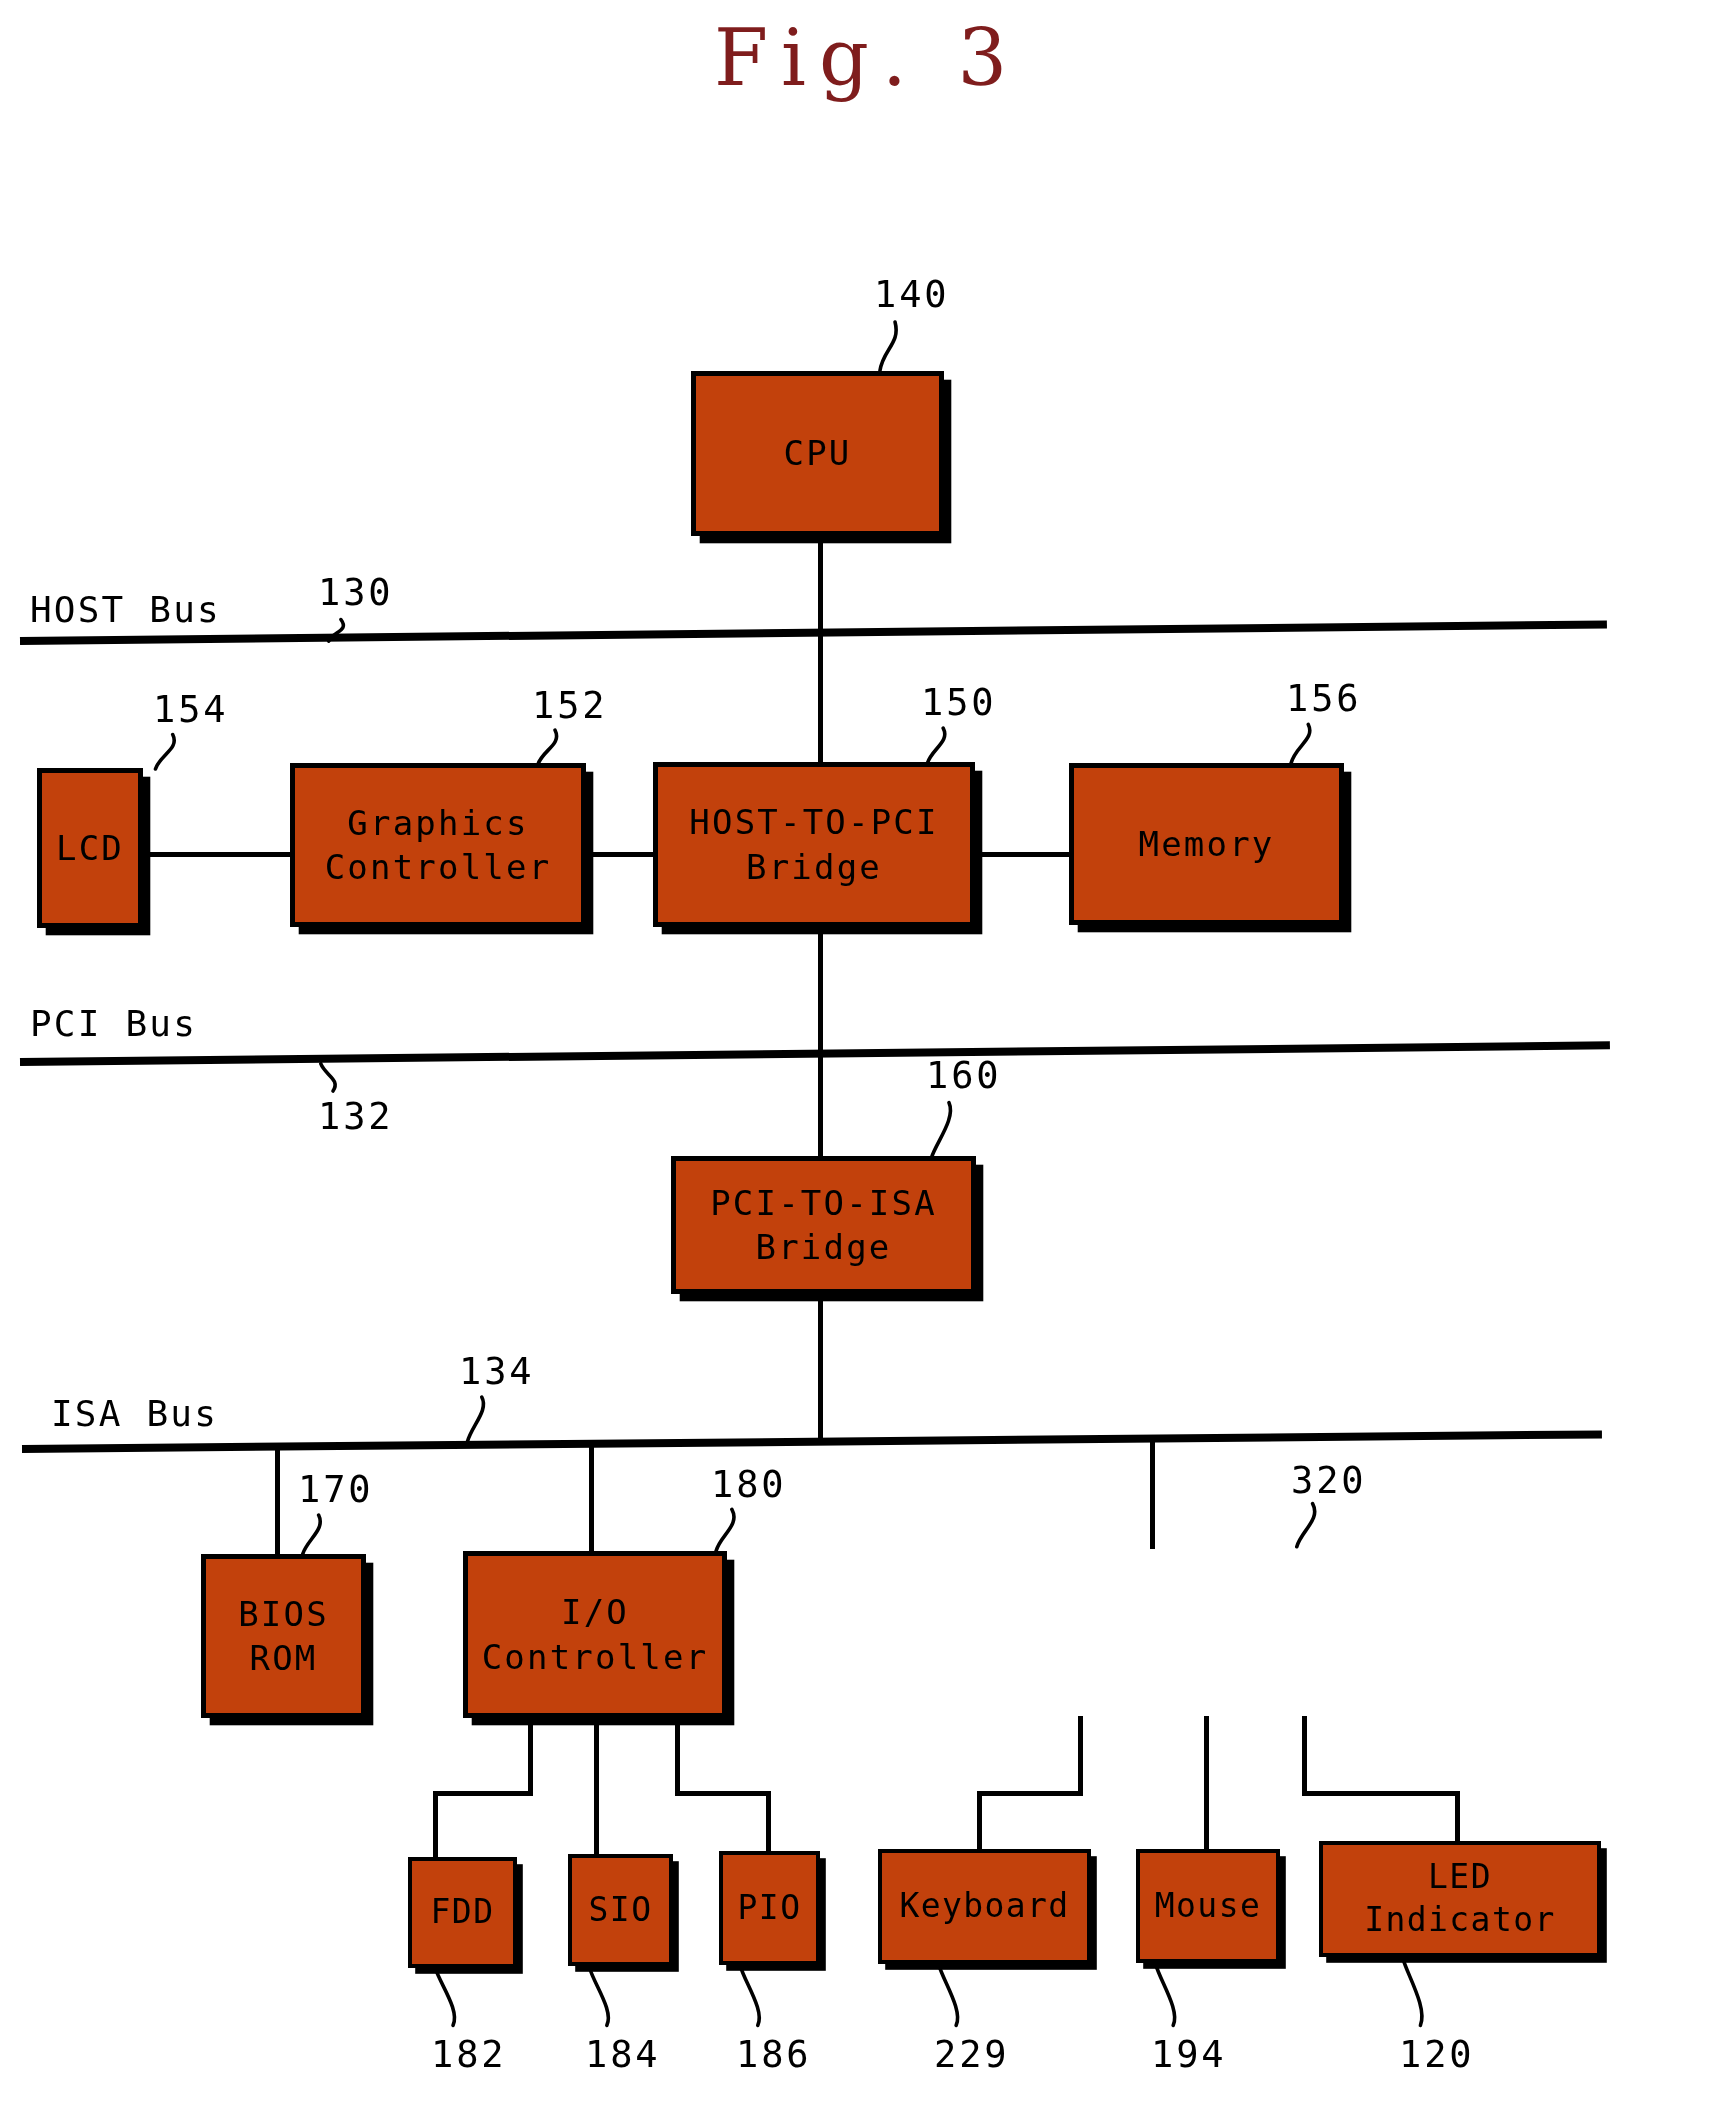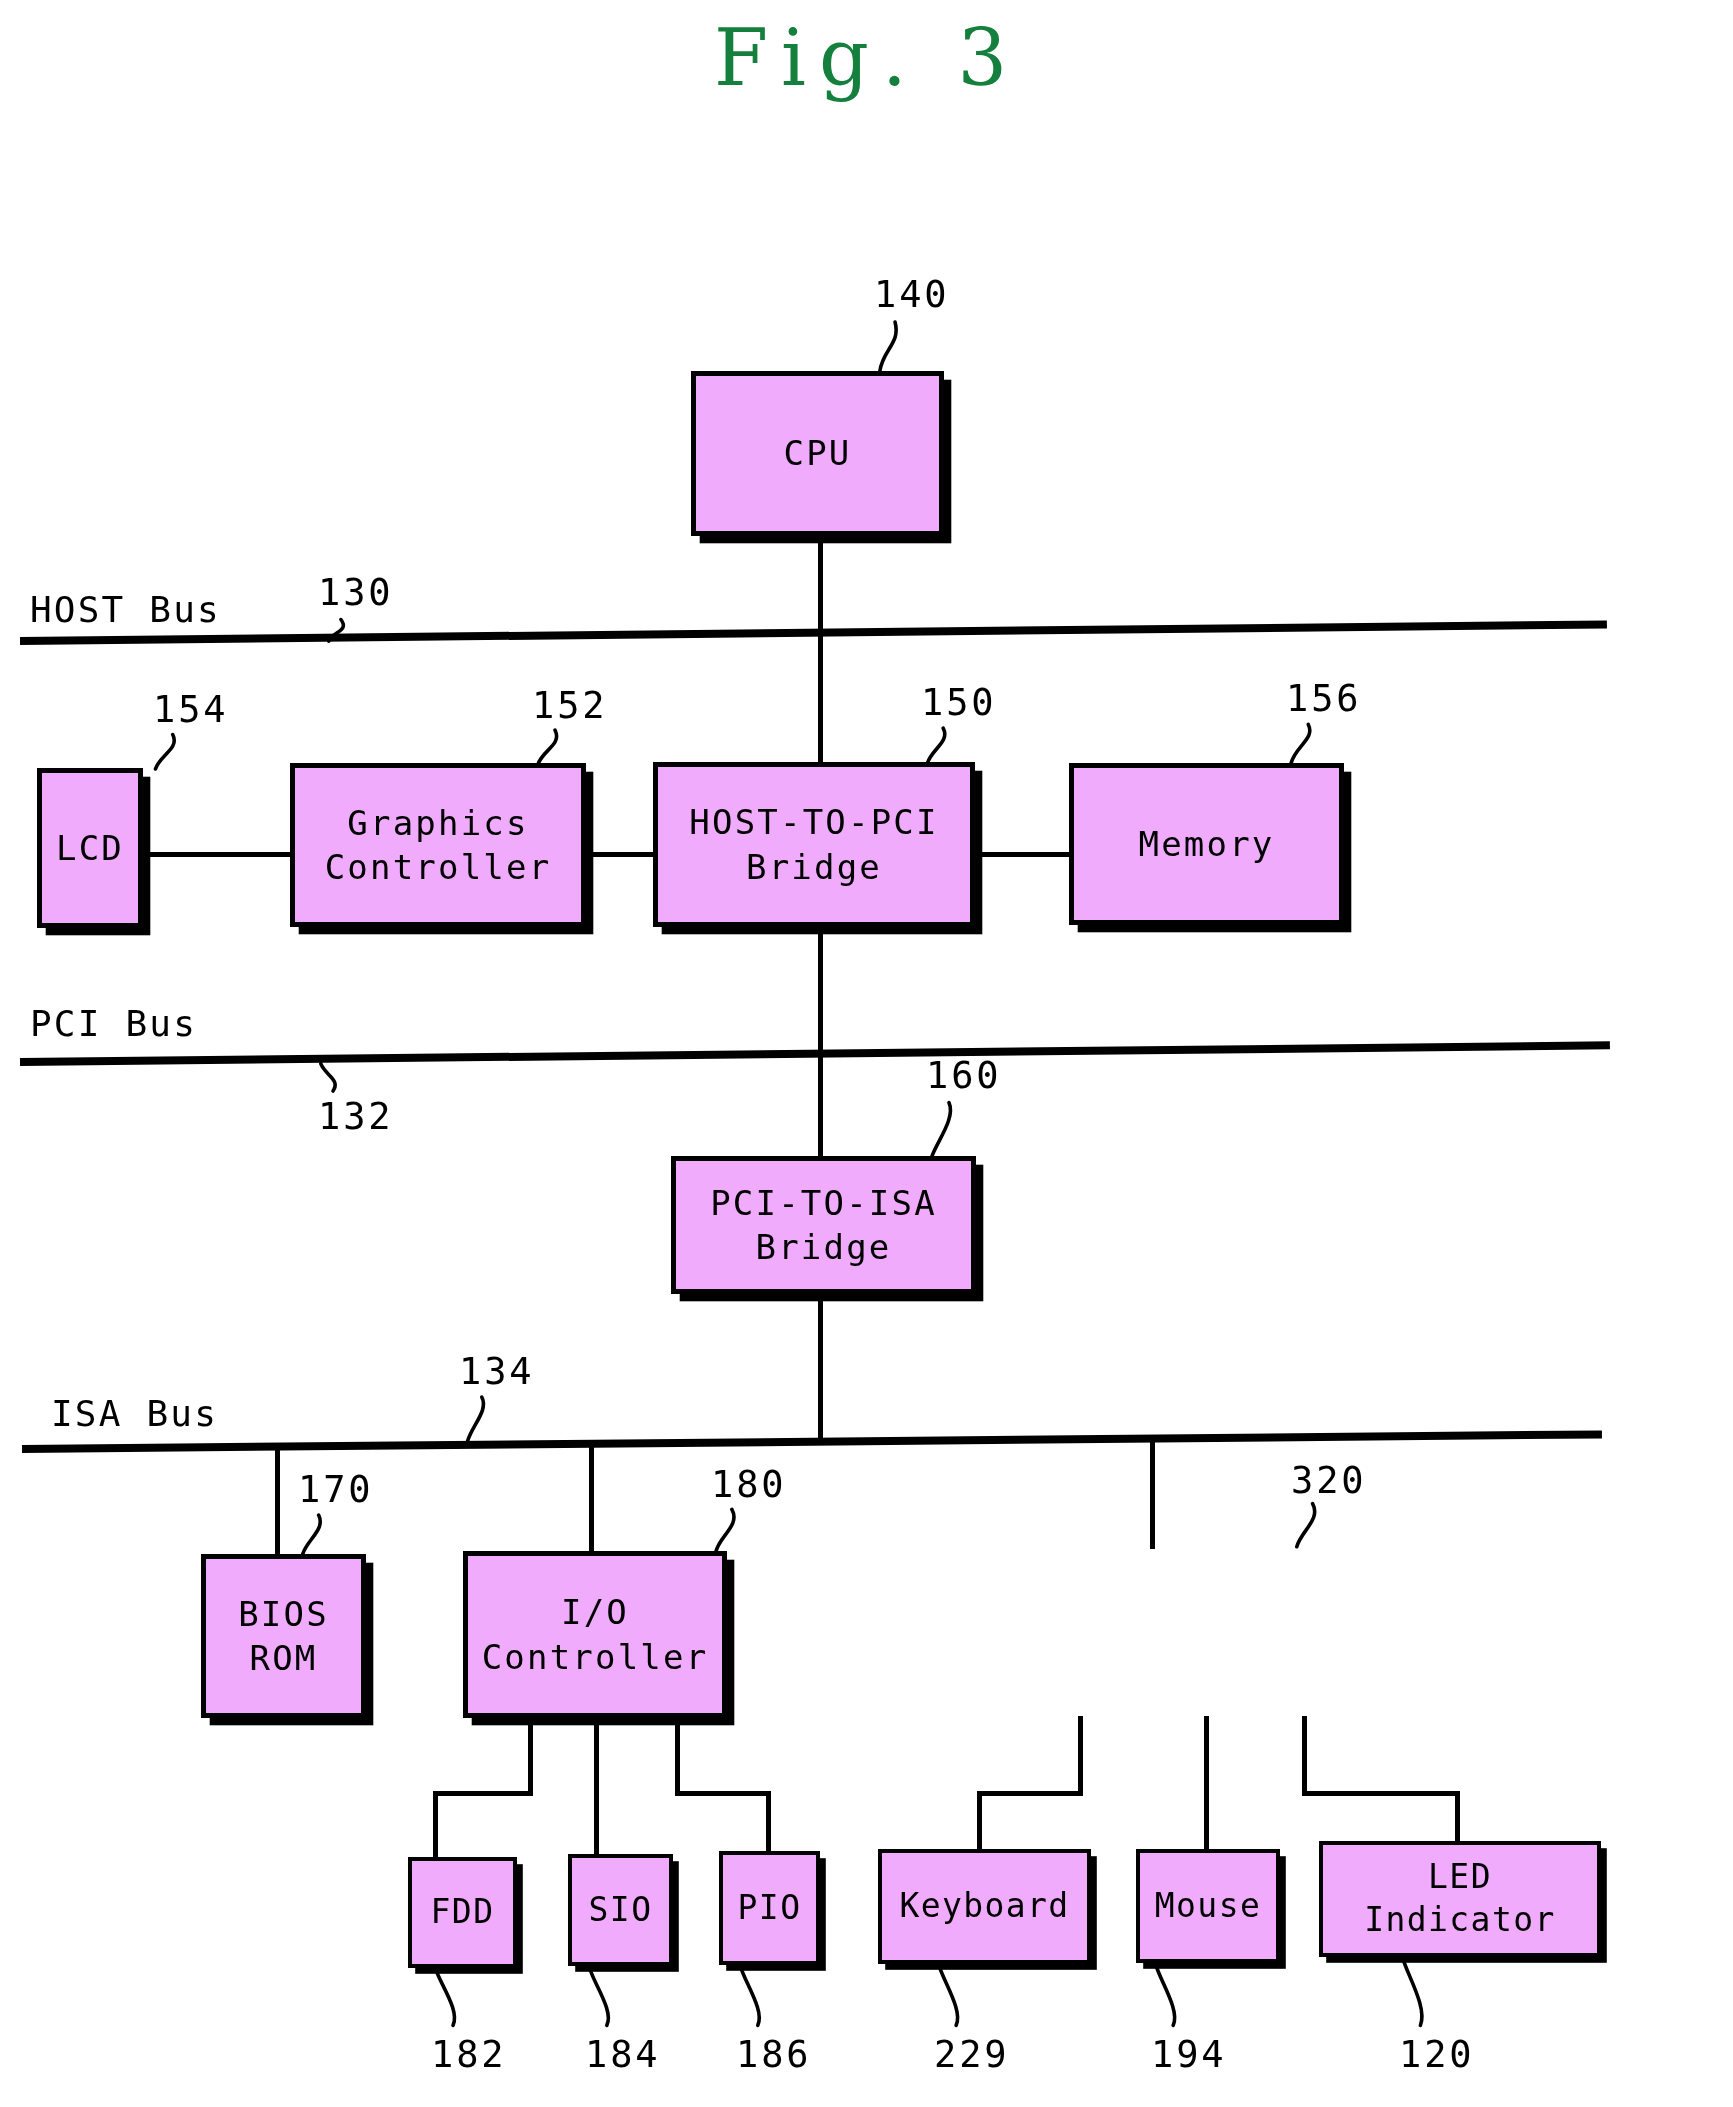--- a/index.html
+++ b/index.html
@@ -6,27 +6,27 @@
   html,body{margin:0;padding:0;background:#fff;}
   body{width:1734px;height:2108px;position:relative;overflow:hidden;
        font-family:"DejaVu Sans Mono","Liberation Mono",monospace;color:#000;}
 
   #stage{position:absolute;left:0;top:0;width:1734px;height:2108px;}
 
   
   .fig-title{
     position:absolute;left:0;top:13px;width:1734px;text-align:center;
     font-family:"DejaVu Serif","Liberation Serif",serif;
-    font-size:78px;letter-spacing:13px;font-weight:400;color:#15803d;
+    font-size:78px;letter-spacing:13px;font-weight:400;color:#7f1d1d;
   }
 
   
   .bx{
     position:absolute;box-sizing:border-box;
-    border:5px solid #000;background:#f0abfc;
+    border:5px solid #000;background:#c2410c;
     box-shadow:8px 8px 0 -0.7px #000;
     display:flex;align-items:center;justify-content:center;
     text-align:center;line-height:1.30;
     font-size:34px;letter-spacing:2.2px;
     white-space:pre-line;
     z-index:6;
   }
   .bx.small{font-size:33px;letter-spacing:1.4px;border-width:4.3px;box-shadow:6.5px 6.5px 0 -0.7px #000;}
 
   

